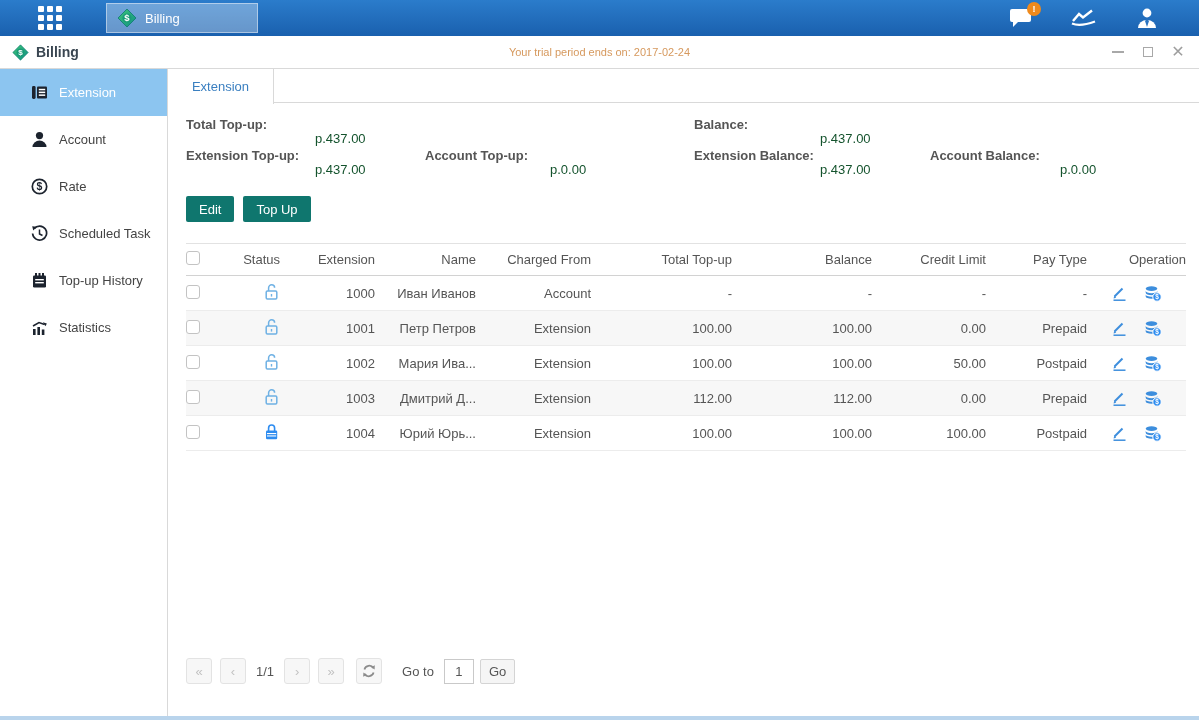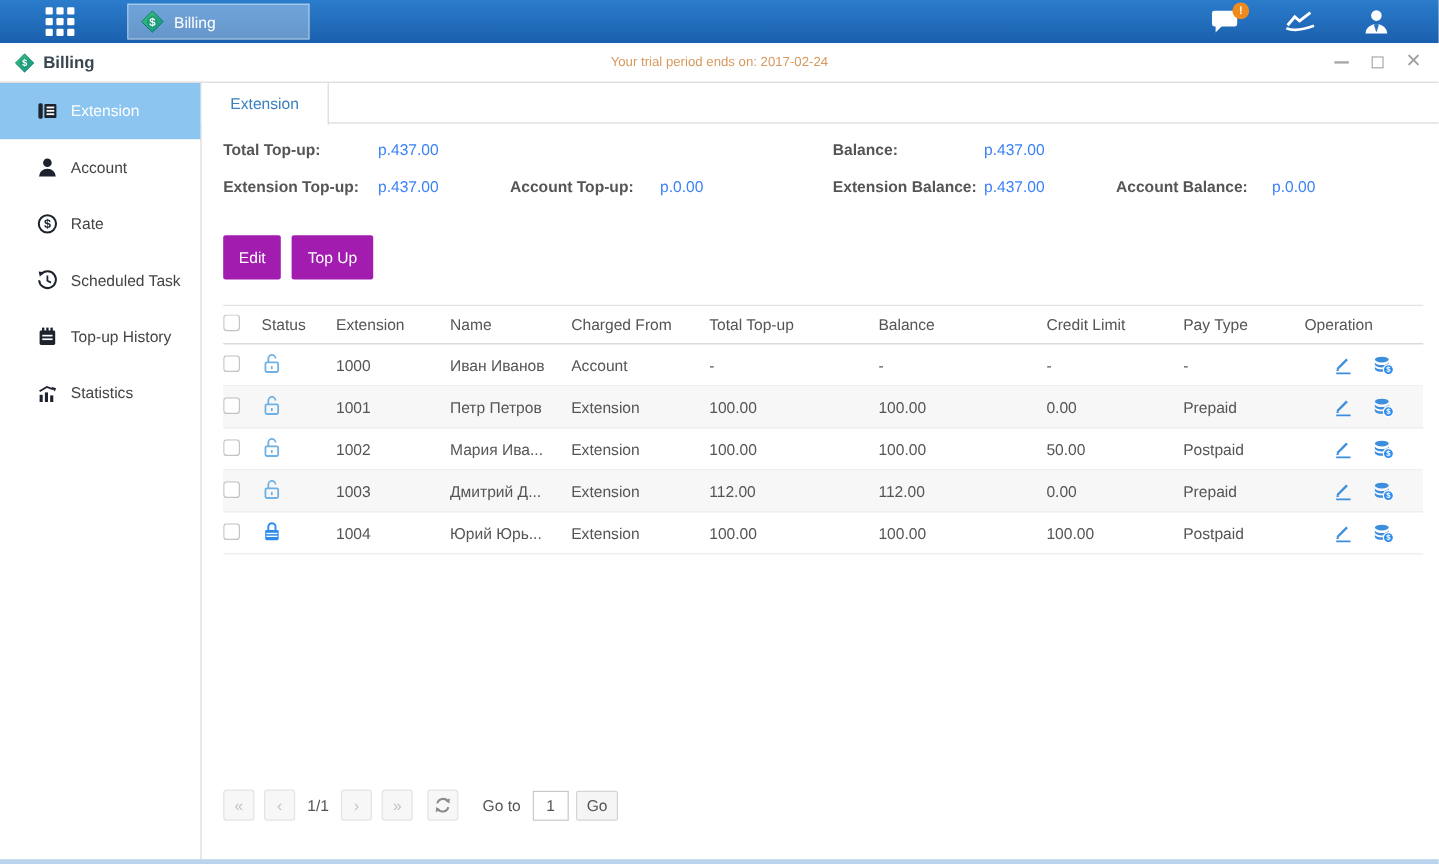--- a/index.html
+++ b/index.html
@@ -35,34 +35,34 @@
 
   .main { flex:1; display:flex; flex-direction:column; min-width:0; }
   .tabstrip { height:34px; display:flex; border-bottom:1px solid #d9d9d9; flex-shrink:0; }
   .tab { width:106px; height:35px; margin-bottom:-1px; background:#fff; border-right:1px solid #d9d9d9; display:flex; align-items:center; justify-content:center; color:#3a7fc0; cursor:pointer; }
 
   .content { flex:1; display:flex; flex-direction:column; padding:14px 13px 16px 18px; min-height:0; }
 
   
   .sumrow { position:relative; height:31px; }
   .sumrow b { position:absolute; top:0; color:#555; font-weight:bold; }
-  .sumrow span { position:absolute; top:0; color:#3b82f6; }
+  .sumrow span { position:absolute; top:14px; color:#14532d; }
   .p0 { left:0; } .p1 { left:129px; } .p2 { left:239px; } .p3 { left:364px; }
   .p4 { left:508px; } .p5 { left:634px; } .p6 { left:744px; } .p7 { left:874px; }
 
   
   .btnrow { margin-top:17px; display:flex; gap:9px; }
-  .btn-blue { background:#a21caf; color:#fff; border:none; height:37px; padding:0 13px; font-size:13px; border-radius:2px; cursor:pointer; font-family:inherit; }
+  .btn-blue { background:#0f766e; color:#fff; border:none; height:26px; padding:0 13px; font-size:13px; border-radius:2px; cursor:pointer; font-family:inherit; }
 
   
   .table { margin-top:21px; width:1000px; }
   .thead { display:flex; align-items:center; height:33px; border-top:1px solid #e2e2e2; border-bottom:1px solid #d2d2d2; color:#555; }
   .trow { display:flex; align-items:center; height:35px; border-bottom:1px solid #ececec; }
   .tbody .trow:nth-child(even) { background:#f7f7f7; }
-  .c { text-align:left; overflow:hidden; white-space:nowrap; }
+  .c { text-align:right; overflow:hidden; white-space:nowrap; }
   .c0 { width:32px; text-align:left; } .c1 { width:62px; } .c2 { width:95px; } .c3 { width:101px; }
   .c4 { width:115px; } .c5 { width:141px; } .c6 { width:140px; } .c7 { width:114px; }
   .c8 { width:101px; } .c9 { width:99px; }
   .chk { width:14px; height:14px; border:1px solid #c3c3c3; border-radius:3px; background:#fff; display:inline-block; cursor:pointer; }
   .opcell { display:flex; align-items:center; justify-content:center; gap:16px; }
   .op { cursor:pointer; display:flex; }
   .status-cell svg { display:inline-block; }
   .lock-wrap .closed { display:none; }
   .lock-wrap[data-state="locked"] .closed { display:inline; }
 

